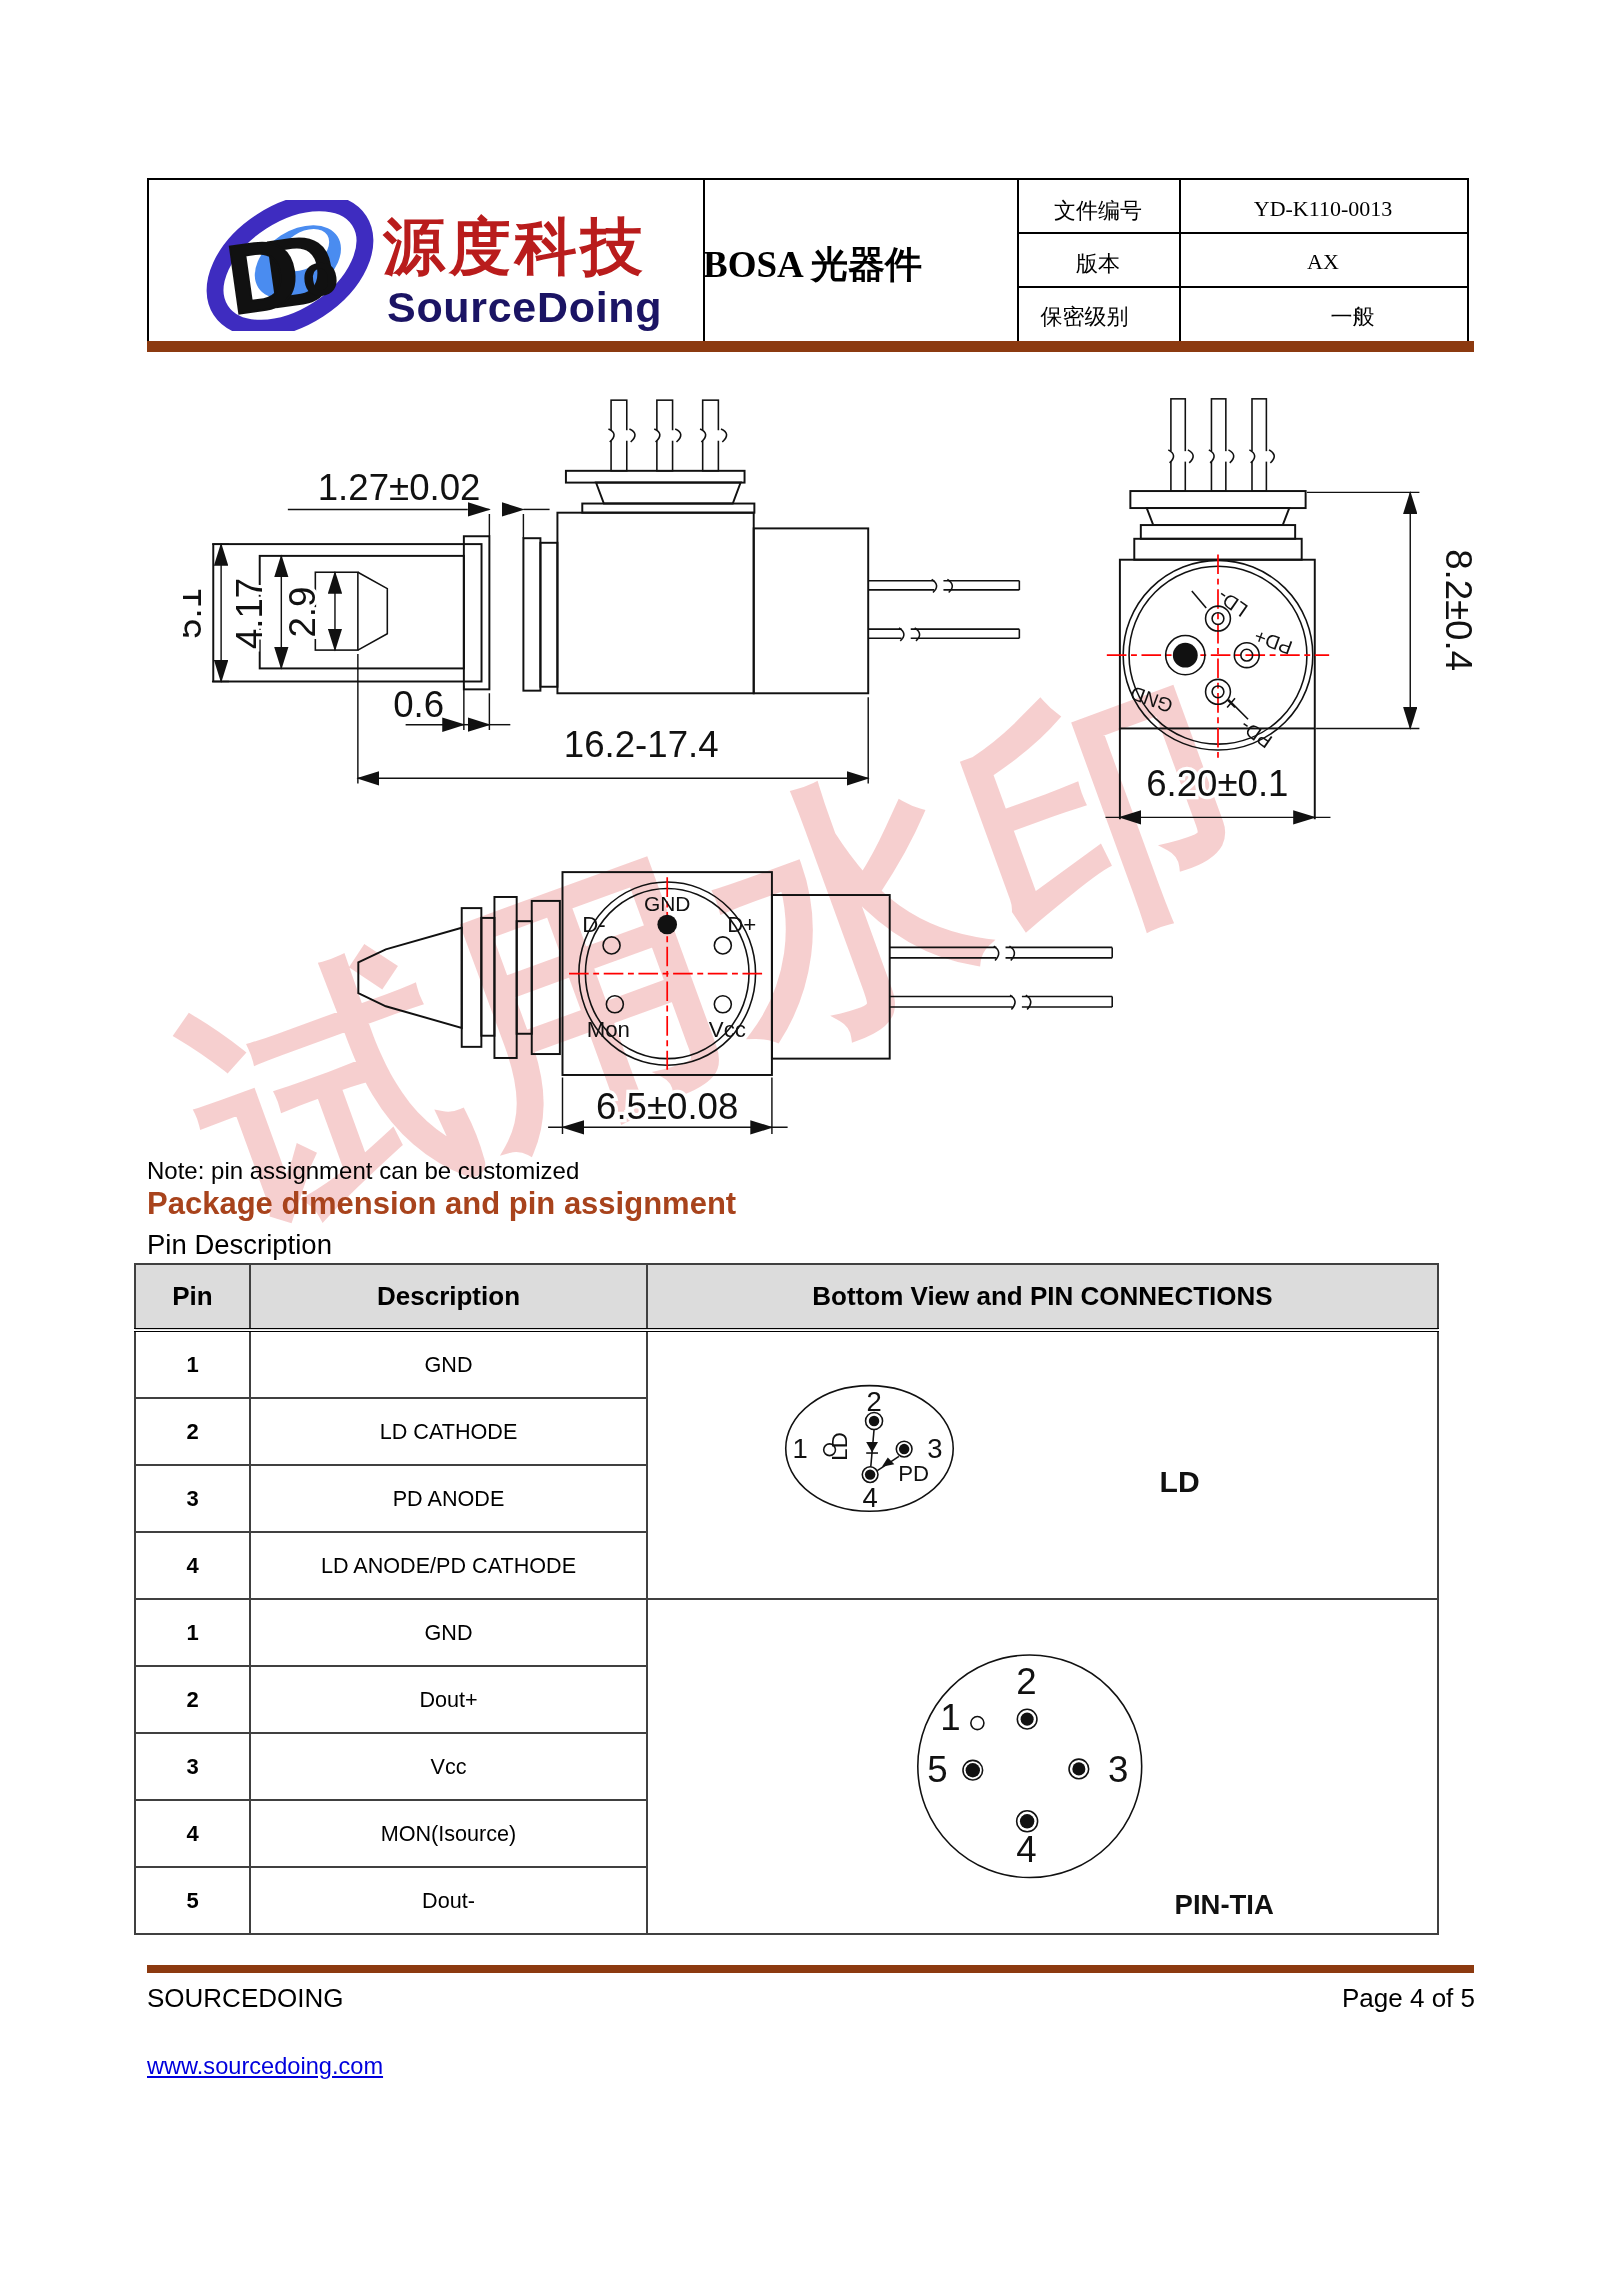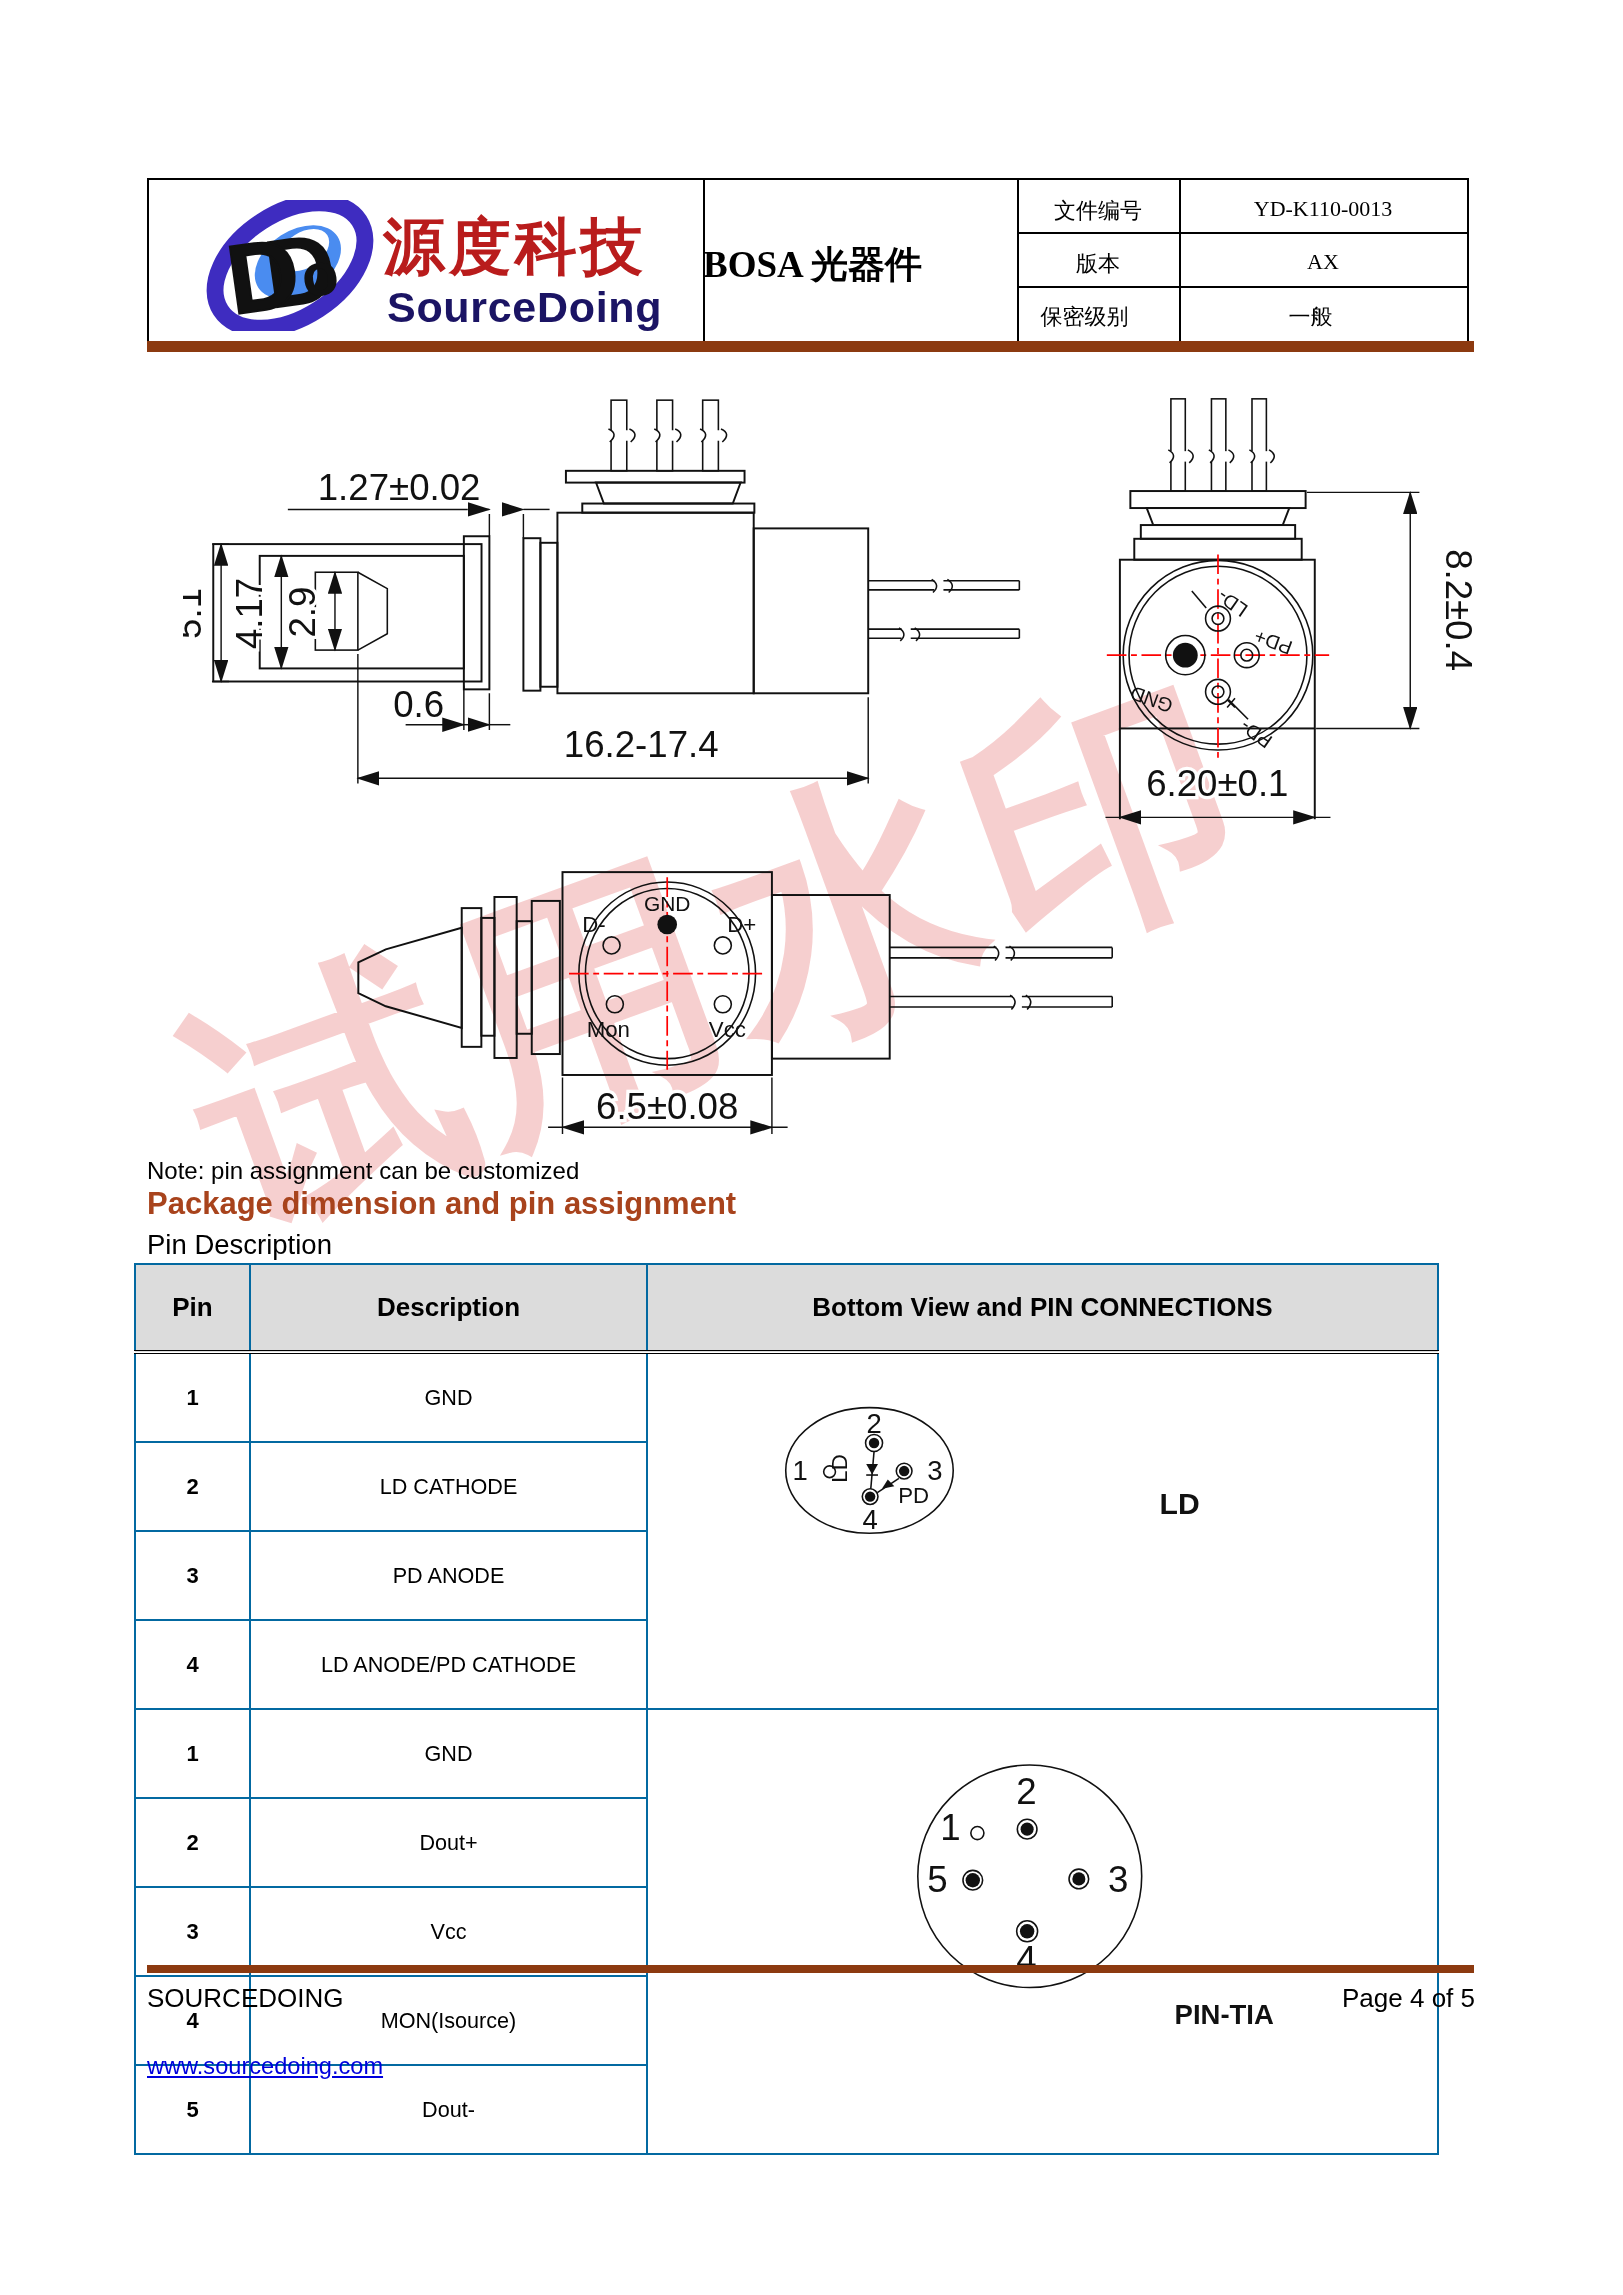--- a/index.html
+++ b/index.html
@@ -24,21 +24,21 @@
   svg text{fill:#111;font-family:"Liberation Sans",sans-serif;}
   .ln{stroke:#111;stroke-width:3;fill:none;}
   .ln2{stroke:#111;stroke-width:2.4;fill:none;}
   .dim{stroke:#111;stroke-width:2.2;fill:none;}
   .dimtext{font-size:56px;paint-order:stroke;stroke:#fff;stroke-width:10px;fill:#111;}
   .redc{stroke:#FF0000;stroke-width:2.6;fill:none;stroke-dasharray:30 7 9 7;}
   .wh{fill:#fff;stroke:none;}
   .pinfill{fill:#111;stroke:none;}
   
   table.pins{border-collapse:collapse;table-layout:fixed;width:1303px;}
-  table.pins th,table.pins td{border:2px solid #0369a1;padding:11px;text-align:center;vertical-align:middle;}
+  table.pins th,table.pins td{border:2px solid #404040;padding:0;text-align:center;vertical-align:middle;}
   table.pins th{background:#DCDCDC;font-size:26px;height:63px;}
   table.pins td.c-pin{font-weight:bold;font-size:22px;}
   table.pins td.c-desc{font-size:21.6px;}
   table.pins td{height:65px;}
   td.diagram-cell{position:relative;}
   
   .foot-txt{font-size:26px;}
   a.blue{color:#0000DD;text-decoration:underline;font-size:23.6px;}
   .www{font-size:23.6px;color:#0000DD;}
   
@@ -75,21 +75,21 @@
     <div class="abs brand-cn" style="left:234px;top:25px;">源度科技</div>
     <div class="abs brand-en" style="left:238px;top:103px;">SourceDoing</div>
 
     <div class="abs bosa" style="left:554px;width:314px;top:60px;text-align:left;">BOSA 光器件</div>
 
     <div class="abs doccell" style="left:868px;width:162px;top:15.7px;text-align:center;">文件编号</div>
     <div class="abs doccell" style="left:1030px;width:288px;top:15.7px;text-align:center;">YD-K110-0013</div>
     <div class="abs doccell" style="left:868px;width:162px;top:69px;text-align:center;">版本</div>
     <div class="abs doccell" style="left:1030px;width:288px;top:69px;text-align:center;">AX</div>
     <div class="abs doccell" style="left:868px;width:135px;top:122px;text-align:center;">保密级别</div>
-    <div class="abs doccell" style="left:988px;width:347px;top:122px;text-align:center;">一般</div>
+    <div class="abs doccell" style="left:1030px;width:347px;top:122px;text-align:center;">一般</div>
   </div>
 
   <div class="abs rule content" style="left:147px;top:341px;width:1327px;height:10.5px;"></div>
 
 
   <svg class="abs content" style="left:183px;top:391px;" width="864" height="458" viewBox="0 0 1320 700">
     <defs>
       <marker id="aAr" markerWidth="16" markerHeight="10" refX="15" refY="5" orient="auto">
         <path d="M0,0 L16,5 L0,10 z" fill="#111"></path>
       </marker>

